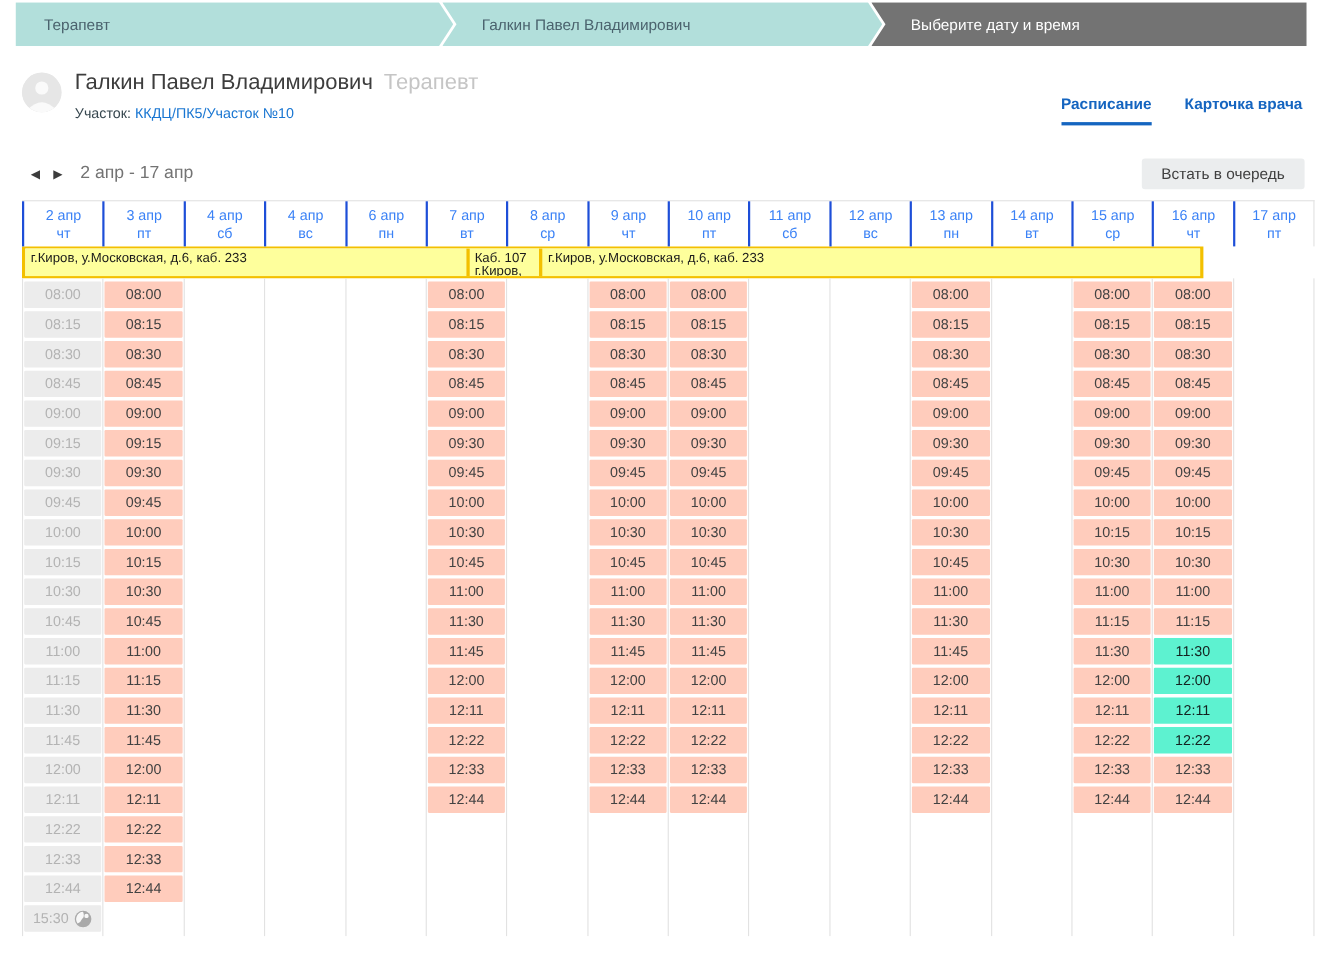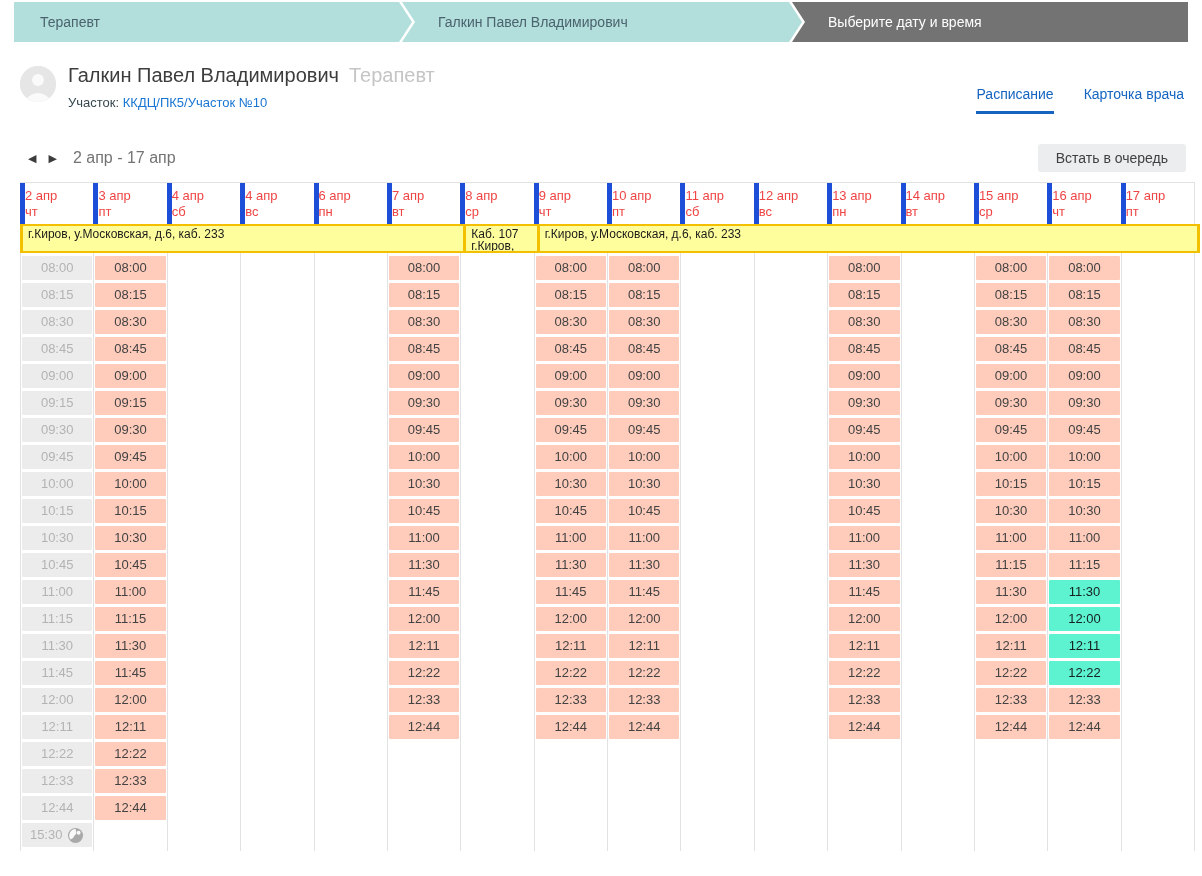--- a/index.html
+++ b/index.html
@@ -17,38 +17,38 @@
 
   
   .doctor-row { display:flex; align-items:flex-start; margin:22px 16px 0 20px; height:66px; position:relative; }
   .avatar { width:36px; height:36px; border-radius:50%; background:#e6e6e6; overflow:hidden; flex:0 0 36px; margin-top:2px; }
   .doc-info { margin-left:12px; }
   .doc-name-line { display:flex; align-items:baseline; gap:10px; }
   .doc-name { font-size:20px; color:#3d3d3d; }
   .doc-spec { font-size:20px; color:#c5c5c5; }
   .doc-site { margin-top:8px; font-size:13px; color:#37474f; }
   .doc-site a { color:#1976d2; text-decoration:none; }
-  .tabs { position:absolute; right:2px; top:22px; display:flex; gap:30px; }
+  .tabs { position:absolute; right:2px; top:22px; display:flex; gap:30px;font-weight:bold; }
   .tab { font-size:14px; color:#1565c0; padding-bottom:9px; cursor:pointer; }
   .tab.active { border-bottom:3px solid #1565c0; }
 
   
   .nav-row { display:flex; align-items:center; margin:14px 16px 10px 22px; height:28px; }
   .arrow { font-size:11px; color:#3c3c3c; cursor:pointer; padding:4px 6px; }
   .range { font-size:16px; color:#737373; margin-left:10px; }
   .spacer { flex:1; }
   .queue-btn { background:#ebedee; color:#404040; font-size:14px; border:none; border-radius:3px;
     padding:6px 18px; cursor:pointer; font-family:inherit; }
 
   
   .table { margin-left:20px; width:1175px; }
   .thead { display:grid; grid-template-columns:repeat(16,1fr); border-top:1px solid #e2e2e2; border-right:1px solid #e2e2e2; }
-  .hcell { border-left:5px solid #1d4ed8; font-size:13px; color:#ef4444;
+  .hcell { border-left:2px solid #1d4ed8; text-align:center; font-size:13px; color:#3b82f6;
     line-height:16px; padding:5px 0 5px 0; height:41px; }
-  .banners { display:grid; grid-template-columns:repeat(16,1fr); width:1180px;
+  .banners { display:grid; grid-template-columns:repeat(16,1fr); width:1074px;
     border-top:2px solid #f3c000; border-bottom:2px solid #f3c000;
     border-left:3px solid #f3c000; border-right:3px solid #f3c000; height:29px; }
   .bseg { background:#feff9c; font-size:12px; line-height:12px; color:#1a1a1a;
     padding:2px 2px 0 5px; overflow:hidden; white-space:nowrap; }
   .bseg + .bseg { border-left:3px solid #f3c000; }
   .tbody { display:grid; grid-template-columns:repeat(16,1fr); border-right:1px solid #e2e2e2; height:598px; }
   .col { border-left:1px solid #e2e2e2; padding-top:3px; }
   .chip { height:24px; line-height:24px; margin:0 1px 3px 1px; text-align:center;
     font-size:13px; border-radius:1px; display:flex; align-items:center; justify-content:center; gap:5px; }
   .chip.gray  { background:#ececec; color:#b3b3b3; }

